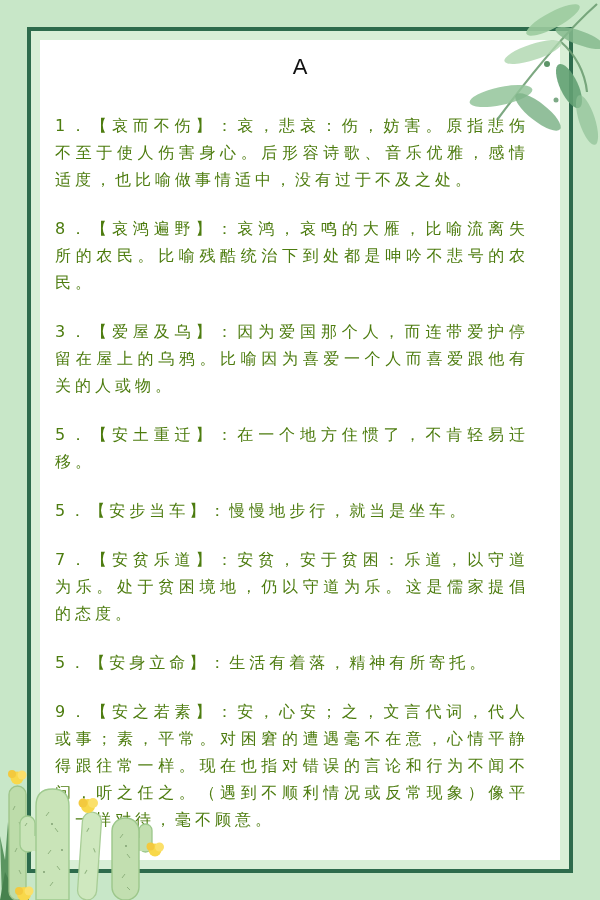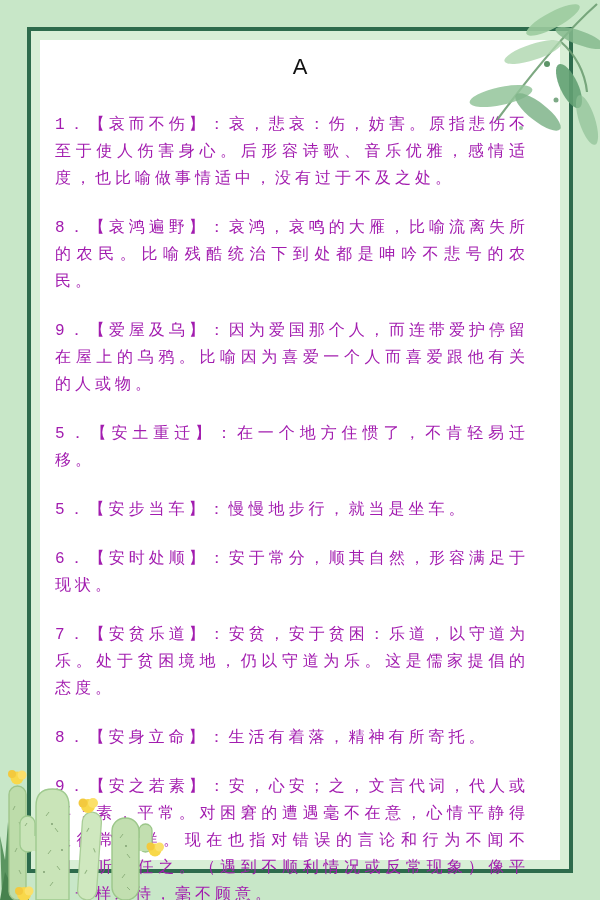--- a/index.html
+++ b/index.html
@@ -32,22 +32,21 @@
     font-size: 22px;
     line-height: 26px;
     color: #111111;
   }
   .entry {
     margin: 0 16px 22px 0;
     font-size: 16px;
     line-height: 27px;
     letter-spacing: 4px;
     text-align: justify;
-    color: #a21caf;
-    font-family: Liberation Mono, monospace;
+    color: #4d7c0f;
   }
   .deco-leaves {
     position: absolute; top: 0; right: 0;
     width: 165px; height: 150px;
     z-index: 3; pointer-events: none;
   }
   .deco-cacti {
     position: absolute; left: 0; bottom: 0;
     width: 230px; height: 140px;
     z-index: 3; pointer-events: none;
@@ -57,26 +56,25 @@
 <body>
 
 <div class="page">
 
   <div class="frame"></div>
 
   <div class="panel">
     <h1 class="title">A</h1>
     <p class="entry">1．【哀而不伤】：哀，悲哀：伤，妨害。原指悲伤不至于使人伤害身心。后形容诗歌、音乐优雅，感情适度，也比喻做事情适中，没有过于不及之处。</p>
     <p class="entry">8．【哀鸿遍野】：哀鸿，哀鸣的大雁，比喻流离失所的农民。比喻残酷统治下到处都是呻吟不悲号的农民。</p>
-    <p class="entry">9．【爱屋及乌】：因为爱国那个人，而连带爱护停留在屋上的乌鸦。比喻因为喜爱一个人而喜爱跟他有关的人或物。</p>
+    <p class="entry">3．【爱屋及乌】：因为爱国那个人，而连带爱护停留在屋上的乌鸦。比喻因为喜爱一个人而喜爱跟他有关的人或物。</p>
     <p class="entry">5．【安土重迁】：在一个地方住惯了，不肯轻易迁移。</p>
     <p class="entry">5．【安步当车】：慢慢地步行，就当是坐车。</p>
-    <p class="entry">6．【安时处顺】：安于常分，顺其自然，形容满足于现状。</p>
     <p class="entry">7．【安贫乐道】：安贫，安于贫困：乐道，以守道为乐。处于贫困境地，仍以守道为乐。这是儒家提倡的态度。</p>
-    <p class="entry">8．【安身立命】：生活有着落，精神有所寄托。</p>
+    <p class="entry">5．【安身立命】：生活有着落，精神有所寄托。</p>
     <p class="entry">9．【安之若素】：安，心安；之，文言代词，代人或事；素，平常。对困窘的遭遇毫不在意，心情平静得跟往常一样。现在也指对错误的言论和行为不闻不问，听之任之。（遇到不顺利情况或反常现象）像平常一样对待，毫不顾意。</p>
   </div>
 
   <svg class="deco-leaves" viewBox="0 0 165 150" aria-hidden="true">
     <g stroke="#6f9f74" stroke-width="2.2" fill="none" opacity="0.9">
       <path d="M162,4 C135,28 105,62 62,120"></path>
       <path d="M126,42 C140,54 150,72 152,92"></path>
     </g>
     <g>
       <ellipse cx="118" cy="20" rx="30" ry="8" fill="#9ccb9e" opacity="0.9" transform="rotate(-28 118 20)"></ellipse>

